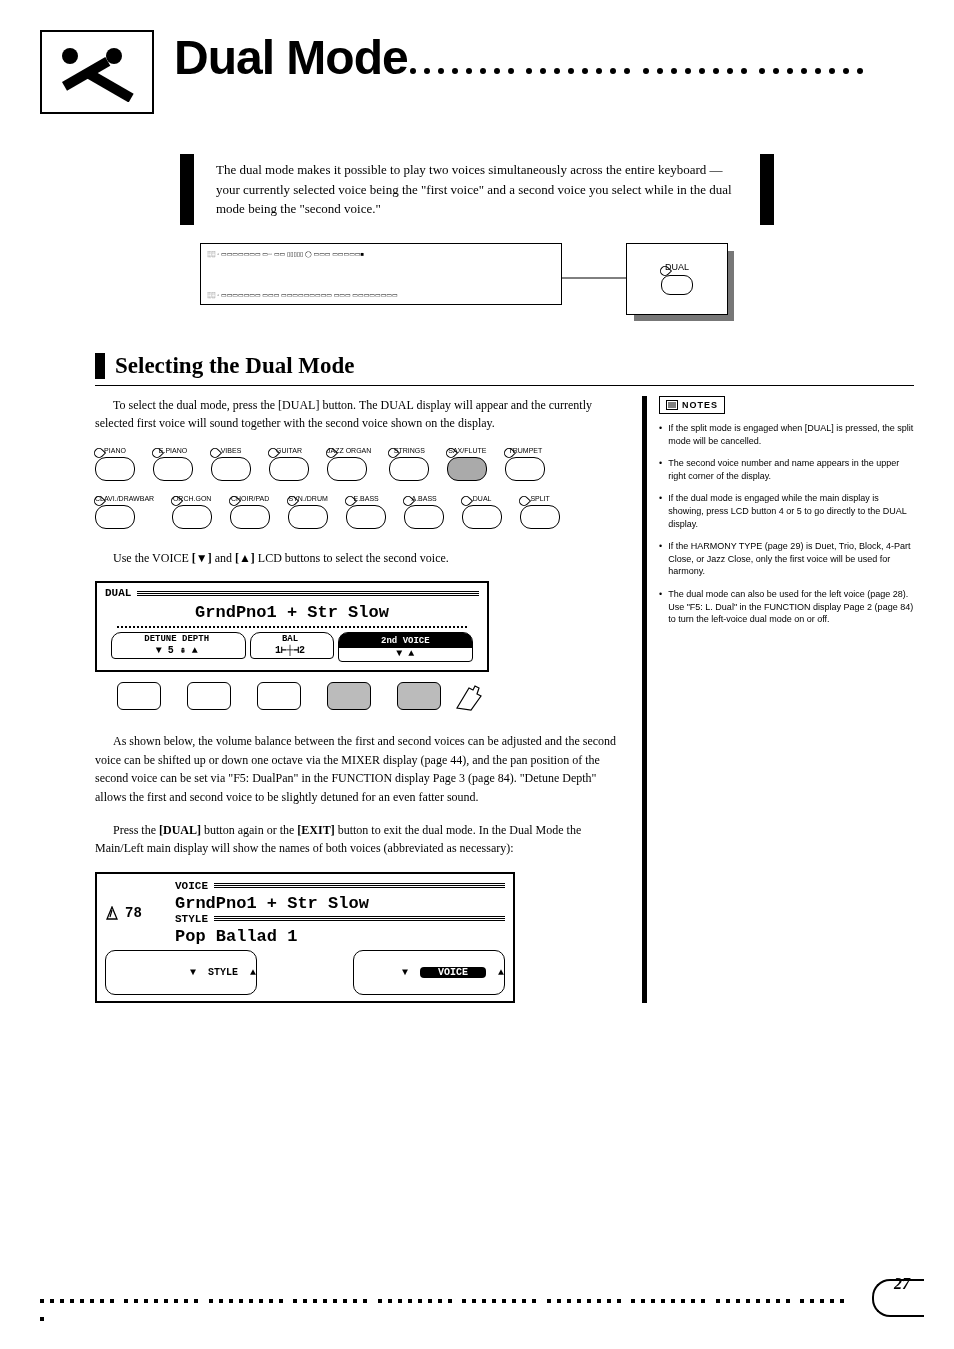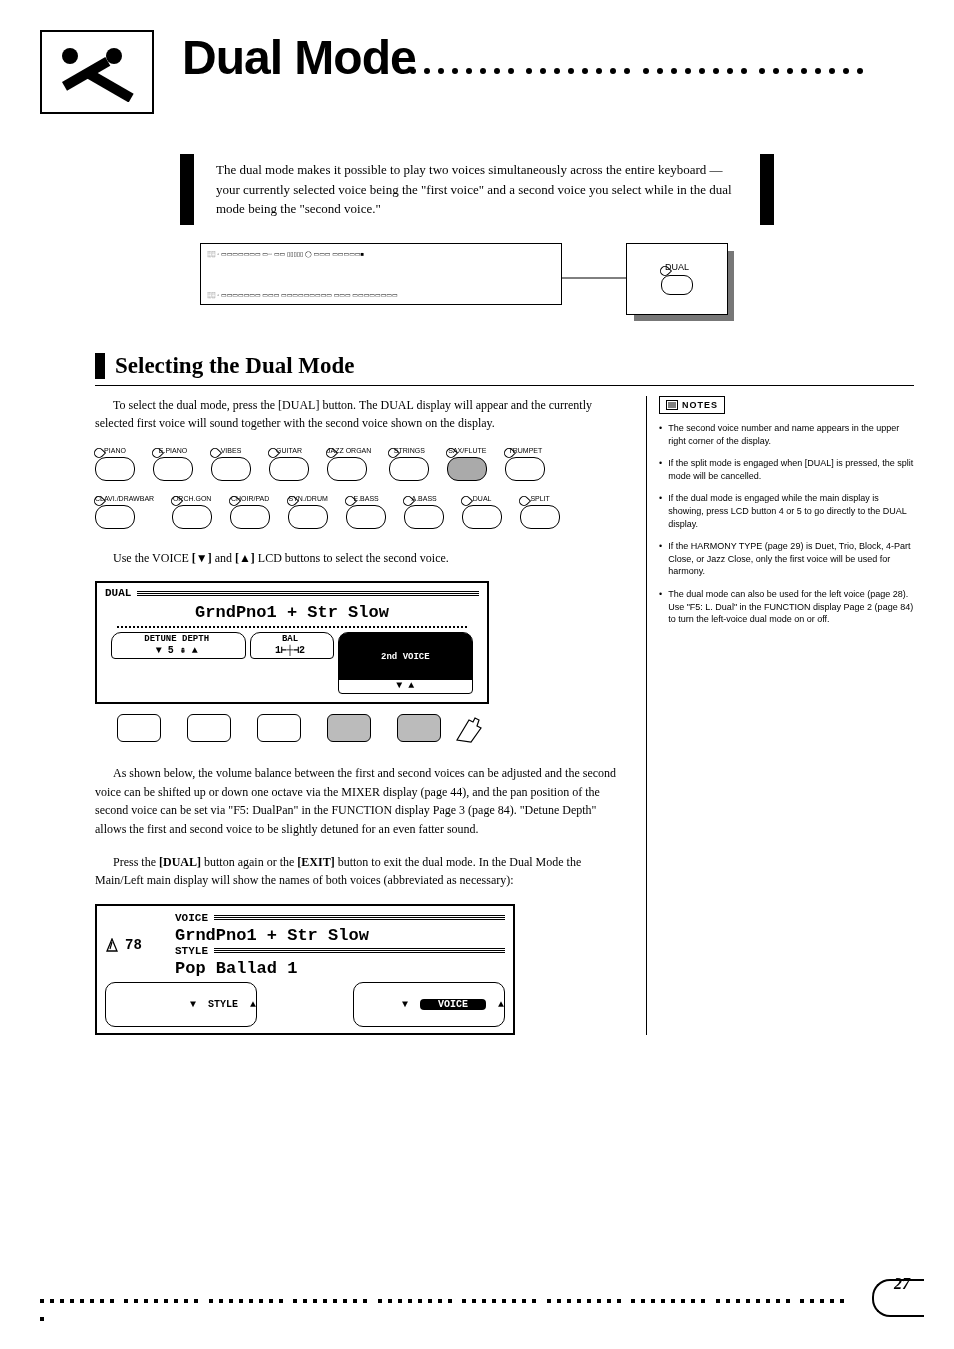--- a/index.html
+++ b/index.html
@@ -13,21 +13,20 @@
     width: 954px;
     height: 1349px;
     position: relative;
     box-sizing: border-box;
     padding: 30px 40px 30px 40px;
   }
   
   .header {
     display: flex;
     align-items: flex-start;
-    gap: 8px;
   }
   .header-icon {
     width: 110px;
     height: 80px;
     border: 2px solid #000;
     margin-right: 20px;
     display: flex;
     align-items: center;
     justify-content: center;
   }
@@ -158,21 +157,21 @@
   .body-cols {
     display: flex;
     margin-top: 10px;
   }
   .col-main {
     flex: 1;
     padding-right: 18px;
   }
   .col-notes {
     width: 255px;
-    border-left: 1px solid #000000;
+    border-left: 5px solid #000000;
     padding-left: 12px;
     font-size: 9px;
     line-height: 1.4;
     font-family: Arial, sans-serif;
   }
   .notes-badge {
     display: inline-block;
     border: 1px solid #000;
     padding: 2px 6px;
     font-size: 9px;
@@ -274,21 +273,21 @@
     border: 1.5px solid #000;
     border-radius: 10px 10px 4px 4px;
     padding: 1px 6px 2px 2px;
   }
   .param .hdr {
     font-size: 9px;
   }
   .param.invert .hdr-wrap {
     background: #000;
     color: #fff;
-    padding: 18px 6px;
+    padding: 2px 6px;
     border-radius: 8px 8px 0 0;
   }
   .lcd-buttons {
     display: flex;
     gap: 26px;
     padding-left: 22px;
     align-items: center;
   }
   .lcd-btn {
     width: 42px; height: 26px;
@@ -651,24 +650,24 @@
       <div class="col-notes">
         <div class="notes-badge">
           <svg width="12" height="10" viewBox="0 0 12 10">
             <rect x="0.5" y="0.5" width="11" height="9" fill="none" stroke="#000"></rect>
             <line x1="2" y1="3" x2="10" y2="3" stroke="#000"></line>
             <line x1="2" y1="5" x2="10" y2="5" stroke="#000"></line>
             <line x1="2" y1="7" x2="10" y2="7" stroke="#000"></line>
           </svg><span>NOTES</span>
         </div>
         <div class="note-item">
+            <div>If the split mode is engaged when [DUAL] is pressed, the split mode will be cancelled.</div>
+          </div>
+        <div class="note-item">
             <div>The second voice number and name appears in the upper right corner of the display.</div>
-          </div>
-        <div class="note-item">
-            <div>If the split mode is engaged when [DUAL] is pressed, the split mode will be cancelled.</div>
           </div>
         <div class="note-item">
             <div>If the dual mode is engaged while the main display is showing, press LCD button 4 or 5 to go directly to the DUAL display.</div>
           </div>
         <div class="note-item">
             <div>If the HARMONY TYPE (page 29) is Duet, Trio, Block, 4-Part Close, or Jazz Close, only the first voice will be used for harmony.</div>
           </div>
         <div class="note-item">
             <div>The dual mode can also be used for the left voice (page 28). Use "F5: L. Dual" in the FUNCTION display Page 2 (page 84) to turn the left-voice dual mode on or off.</div>
           </div>

